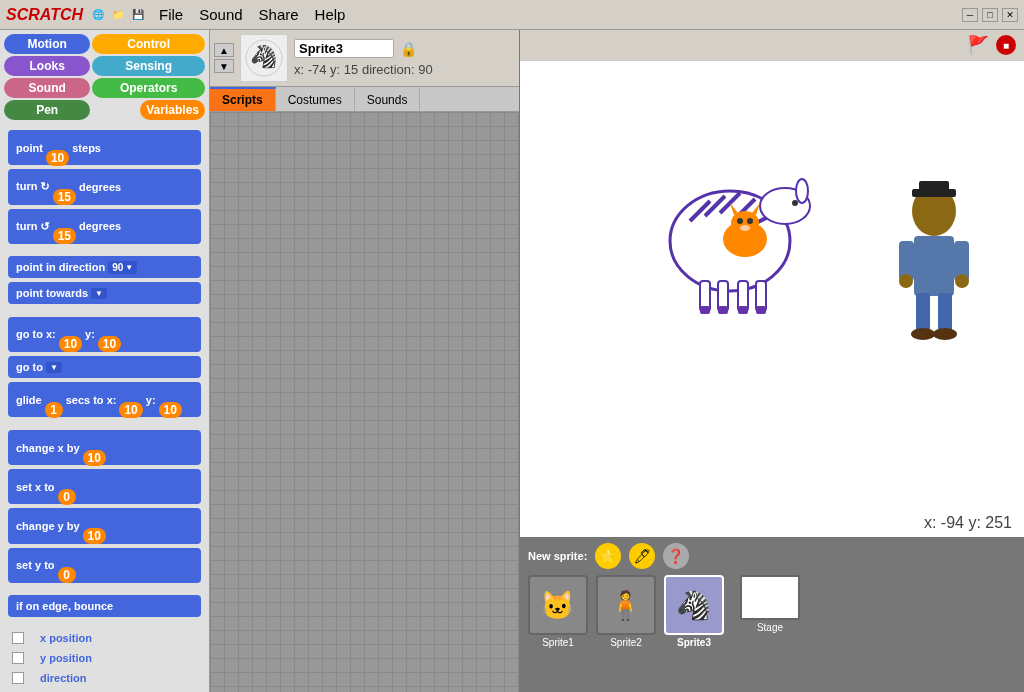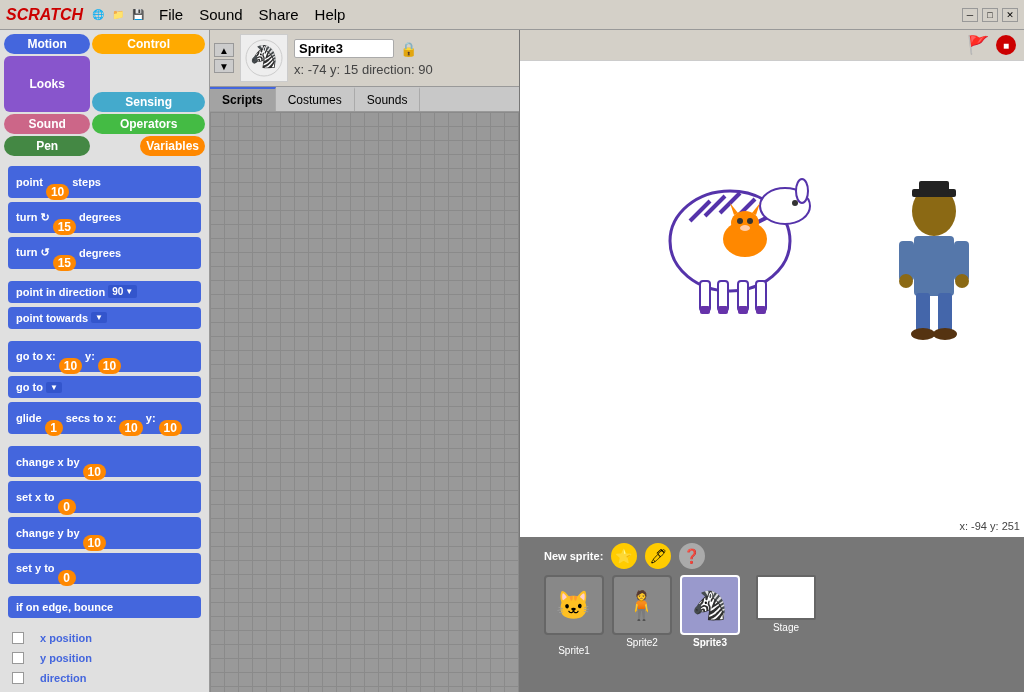--- a/index.html
+++ b/index.html
@@ -22,22 +22,22 @@
     #main { display: flex; height: 662px; }
 
     
     #blocks-panel { width: 210px; background: #e0e0e0; border-right: 1px solid #999; display: flex; flex-direction: column; }
 
     
     #categories { display: grid; grid-template-columns: 1fr 1fr; padding: 4px; gap: 2px; }
     .cat-btn { border: none; border-radius: 10px; padding: 3px 6px; font-size: 12px; font-weight: bold; cursor: pointer; color: #fff; text-align: center; }
     .cat-motion { background: #4466dd; }
     .cat-control { background: #ffaa00; }
-    .cat-looks { background: #8855cc; border-radius: 6px; }
-    .cat-sensing { background: #44aacc; margin-top: 36px; }
+    .cat-looks { background: #8855cc; }
+    .cat-sensing { background: #44aacc; }
     .cat-sound { background: #cc6688; }
     .cat-operators { background: #44bb44; }
     .cat-pen { background: #448844; }
     .cat-variables { background: #ff8800; margin-left: 48px; }
 
     
     #blocks-list { flex: 1; padding: 6px 8px; overflow-y: auto; display: flex; flex-direction: column; gap: 4px; }
     .block { border-radius: 4px; padding: 4px 8px; color: #fff; font-size: 11px; font-weight: bold; display: flex; align-items: center; gap: 3px; cursor: grab; min-height: 22px; }
     .block-blue { background: #4466dd; }
     .block-num { background: #ff8800; border-radius: 10px; padding: 1px 5px; font-size: 12px; color: #fff; font-weight: bold; min-width: 18px; text-align: center; margin-top: 20px; }
@@ -232,21 +232,21 @@
       </div>
       <div id="sprite-info">
         <div id="sprite-name-bar">
           <input id="sprite-name-input" type="text" value="Sprite3" style="font-size: 13px; font-weight: bold; border: 1px solid rgb(170, 170, 170); border-radius: 2px; padding: 1px 4px; width: 100px;">
           <span id="lock-icon">🔒</span>
         </div>
         <div id="sprite-coords">x: -74  y: 15  direction: 90</div>
       </div>
     </div>
     <div id="tabs-bar" style="display:flex; background:#c8c8c8; border-bottom:1px solid #999;">
-      <div class="tab-btn" style="background: #a3a3a3; border-top: 2px solid rgb(68, 102, 221); font-weight: bold;">Scripts</div>
+      <div class="tab-btn" style="background: #f97316; border-top: 2px solid rgb(68, 102, 221); font-weight: bold;">Scripts</div>
       <div class="tab-btn">Costumes</div>
       <div class="tab-btn">Sounds</div>
     </div>
     <div id="scripts-canvas" style="flex:1; background: repeating-linear-gradient(90deg, #8a8a8a 0px, #8a8a8a 1px, transparent 1px, transparent 14px), repeating-linear-gradient(180deg, #8a8a8a 0px, #8a8a8a 1px, transparent 1px, transparent 14px); background-color:#999;">
     </div>
   </div>
 
   <div id="stage-panel" style="flex:1; display:flex; flex-direction:column;">
 
     <div id="stage-top-bar" style="display:flex; justify-content:flex-end; align-items:center; gap:6px; padding:4px 8px; background:#d4d0c8; border-bottom:1px solid #ccc;">
@@ -308,35 +308,35 @@
           <ellipse cx="12" cy="100" rx="7" ry="7" fill="#8B6914"></ellipse>
           <ellipse cx="68" cy="100" rx="7" ry="7" fill="#8B6914"></ellipse>
 
           <rect x="22" y="112" width="14" height="40" fill="#4466aa" rx="3"></rect>
           <rect x="44" y="112" width="14" height="40" fill="#4466aa" rx="3"></rect>
 
           <ellipse cx="29" cy="153" rx="12" ry="6" fill="#553311"></ellipse>
           <ellipse cx="51" cy="153" rx="12" ry="6" fill="#553311"></ellipse>
         </svg>
       </div>
-      <div id="stage-coord" style="position:absolute; bottom:4px; right:0; font-size:11px; color:#444; background:rgba(255,255,255,0.7); padding:1px 4px;">x: -94  y: 251</div>
-    </div>
-
-    <div id="stage-sprites" style="background:#777; height:155px; padding:6px 24px; display:flex; flex-direction:column;">
+      <div id="stage-coord" style="position:absolute; bottom:4px; right:8px; font-size:16px; color:#444; background:rgba(255,255,255,0.7); padding:1px 4px;">x: -94  y: 251</div>
+    </div>
+
+    <div id="stage-sprites" style="background:#777; height:155px; padding:6px 8px; display:flex; flex-direction:column;">
       <div id="new-sprite-bar" style="display:flex; align-items:center; gap:8px; margin-bottom:6px;">
         <span class="new-sprite-label">New sprite:</span>
         <button class="sprite-action-btn btn-yellow" style="background:#ffcc00; border-radius:50%; width:26px; height:26px; border:none; font-size:14px; cursor:pointer;">⭐</button>
         <button class="sprite-action-btn btn-yellow" style="background:#ffcc00; border-radius:50%; width:26px; height:26px; border:none; font-size:14px; cursor:pointer;">🖊</button>
         <button class="sprite-action-btn btn-gray" style="background:#aaa; border-radius:50%; width:26px; height:26px; border:none; font-size:14px; cursor:pointer;">❓</button>
       </div>
       <div id="sprites-row" style="display:flex; gap:8px; align-items:flex-start;">
 
         <div class="sprite-item" style="display:flex; flex-direction:column; align-items:center; cursor:pointer;">
           <div class="sprite-thumb" style="width:60px; height:60px; background:#888; border:2px solid #666; border-radius:4px; display:flex; align-items:center; justify-content:center; font-size:28px;">🐱</div>
-          <span class="sprite-label" style="font-size:10px; color:#fff; margin-top:10px;">Sprite1</span>
+          <span class="sprite-label" style="font-size:10px; color:#fff; margin-top:2px;">Sprite1</span>
         </div>
 
         <div class="sprite-item" style="display:flex; flex-direction:column; align-items:center; cursor:pointer;">
           <div class="sprite-thumb" style="width:60px; height:60px; background:#888; border:2px solid #666; border-radius:4px; display:flex; align-items:center; justify-content:center; font-size:28px;">🧍</div>
           <span class="sprite-label" style="font-size:10px; color:#fff; margin-top:2px;">Sprite2</span>
         </div>
 
         <div class="sprite-item" style="display:flex; flex-direction:column; align-items:center; cursor:pointer;">
           <div class="sprite-thumb selected" style="width:60px; height:60px; background:#9999cc; border:2px solid #fff; border-radius:4px; display:flex; align-items:center; justify-content:center; font-size:28px;">🦓</div>
           <span class="sprite-label selected" style="font-size:10px; color:#fff; font-weight:bold; margin-top:2px;">Sprite3</span>

